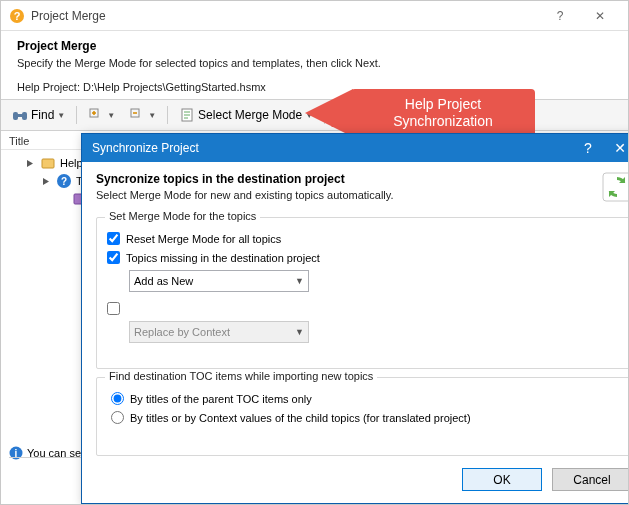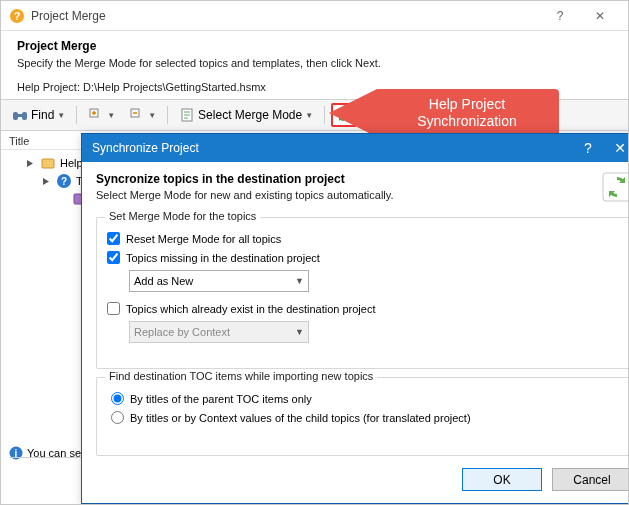--- a/index.html
+++ b/index.html
@@ -41,21 +41,21 @@
   .fieldset { border: 1px solid #d8d8d8; border-radius: 2px; padding: 8px 10px 25px; margin-top: 8px; position: relative; }
   .fieldset .legend { position: absolute; top: -8px; left: 8px; background: #fff; padding: 0 4px; font-size: 11px; color: #222; }
   .check-row { display: flex; align-items: center; gap: 6px; margin: 6px 0; font-size: 11px; }
   .radio-row { display: flex; align-items: center; gap: 6px; margin: 6px 0 6px 4px; font-size: 11px; }
   .check-row input, .radio-row input { margin: 0; }
   .combo { margin-left: 22px; width: 180px; height: 22px; border: 1px solid #abadb3; background: #fff; font-size: 11px; padding: 0 4px; display: flex; align-items: center; justify-content: space-between; }
   .combo.disabled { background: #f0f0f0; color: #888; border-color: #ccc; }
   .combo .caret { font-size: 9px; color: #555; }
   .inner-footer { display: flex; justify-content: flex-end; gap: 10px; padding-top: 12px; }
   
-  .callout { position: absolute; left: 328px; top: 88px; width: 230px; height: 48px; pointer-events: none; }
+  .callout { position: absolute; left: 304px; top: 88px; width: 230px; height: 48px; pointer-events: none; }
   .callout-body { position: absolute; left: 46px; top: 0; width: 184px; height: 48px; background: #e8564c; border-radius: 4px; color: #fff; text-align: center; font-size: 14px; font-weight: 500; display: flex; flex-direction: column; justify-content: center; line-height: 1.2; }
   .callout-point { position: absolute; left: 0; top: 0; width: 48px; height: 48px; }
   .hr { border: none; border-top: 1px solid #d0d0d0; margin: 6px 0; }
   svg { display: block; }
 </style>
 </head>
 <body>
 
 <div class="titlebar">
   <span class="icon">
@@ -206,21 +206,20 @@
       <label class="check-row">
         <input type="checkbox" checked="" style="">
         <span>Topics missing in the destination project</span>
       </label>
       <div class="combo">
         <span>Add as New</span>
         <span class="caret">▼</span>
       </div>
       <label class="check-row" style="margin-top:10px">
         <input type="checkbox" style="">
-        <span>Topics which already exist in the destination project</span>
       </label>
       <div class="combo disabled">
         <span>Replace by Context</span>
         <span class="caret">▼</span>
       </div>
     </div>
 
     <div class="fieldset">
       <span class="legend">Find destination TOC items while importing new topics</span>
       <label class="radio-row">

